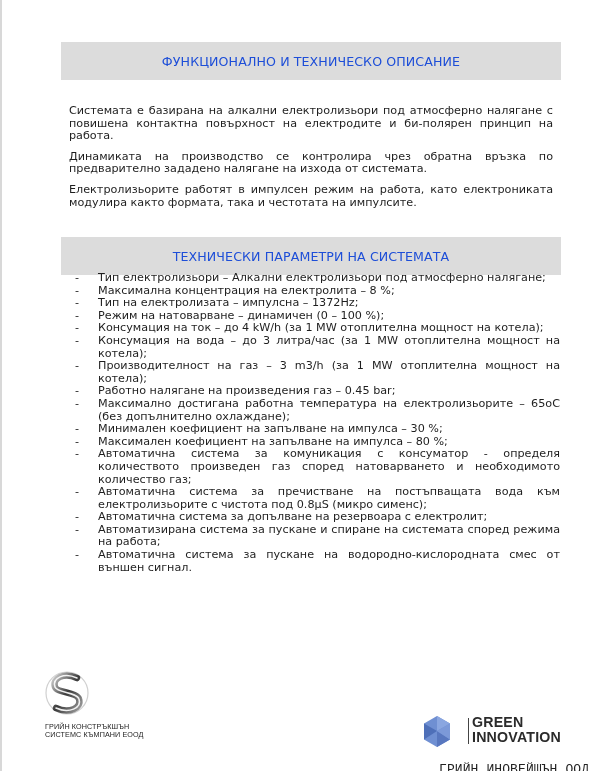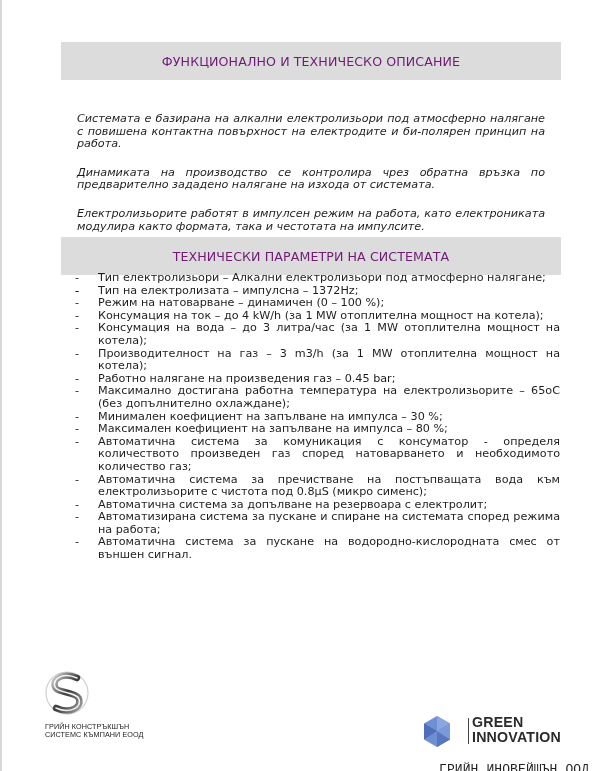--- a/index.html
+++ b/index.html
@@ -6,30 +6,30 @@
   body {
     width: 600px; height: 771px; background: #ffffff; position: relative; overflow: hidden;
     font-family: "DejaVu Sans", sans-serif; color: #1e1e1e;
   }
   .page-edge { position: absolute; left: 0; top: 0; width: 2px; height: 771px; background: #d8d8d8; }
   .section-header {
     position: absolute; left: 61px; width: 500px; height: 38px; background: #dcdcdc;
     display: flex; align-items: center; justify-content: center;
   }
   .section-header span {
-    color: #701a75; font-family: "DejaVu Sans", sans-serif; font-size: 12.6px; letter-spacing: 0.1px;
+    color: #1d4ed8; font-family: "DejaVu Sans", sans-serif; font-size: 12.6px; letter-spacing: 0.1px;
   }
   #hdr1 { top: 42px; }
   #hdr2 { top: 237px; }
   .intro {
     position: absolute; left: 61px; top: 97px; width: 500px;
     font-size: 11.2px; line-height: 12.6px; text-align: justify; color: #1e1e1e;
     font-family: "DejaVu Sans", sans-serif;
   }
-  .intro p { margin: 16px; font-style: italic; }
+  .intro p { margin: 8px; }
   .params {
     position: absolute; left: 75px; top: 272px; width: 485px; margin: 0; padding: 0; list-style: none;
     font-size: 11.2px; line-height: 12.6px; color: #1e1e1e; font-family: "DejaVu Sans", sans-serif;
   }
   .params li { position: relative; padding-left: 23px; text-align: justify; }
   .params li .dash { position: absolute; left: 0; top: 0; }
   .logo-left { position: absolute; left: 30px; top: 668px; width: 180px; height: 80px; }
   .logo-left .emblem { position: absolute; left: 12px; top: 0; width: 50px; height: 50px; }
   .logo-left .company {
     position: absolute; left: 15px; top: 55px; font-size: 7.2px; line-height: 8.4px; color: #222;
@@ -61,21 +61,21 @@
   <p>Динамиката на производство се контролира чрез обратна връзка по предварително зададено налягане на изхода от системата.</p>
   <p>Електролизьорите работят в импулсен режим на работа, като електрониката модулира както формата, така и честотата на импулсите.</p>
 </div>
 
 <div class="section-header" id="hdr2">
   <span>ТЕХНИЧЕСКИ ПАРАМЕТРИ НА СИСТЕМАТА</span>
 </div>
 
 <ul class="params">
   <li><span class="dash">-</span><span>Тип електролизьори – Алкални електролизьори под атмосферно налягане;</span></li>
-  <li><span class="dash">-</span></li>
+  <li><span class="dash">-</span><span>Максимална концентрация на електролита – 8 %;</span></li>
   <li><span class="dash">-</span><span>Тип на електролизата – импулсна – 1372Hz;</span></li>
   <li><span class="dash">-</span><span>Режим на натоварване – динамичен (0 – 100 %);</span></li>
   <li><span class="dash">-</span><span>Консумация на ток – до 4 kW/h (за 1 MW отоплителна мощност на котела);</span></li>
   <li><span class="dash">-</span><span>Консумация на вода – до 3 литра/час (за 1 MW отоплителна мощност на котела);</span></li>
   <li><span class="dash">-</span><span>Производителност на газ – 3 m3/h (за 1 MW отоплителна мощност на котела);</span></li>
   <li><span class="dash">-</span><span>Работно налягане на произведения газ – 0.45 bar;</span></li>
   <li><span class="dash">-</span><span>Максимално достигана работна температура на електролизьорите – 65оС (без допълнително охлаждане);</span></li>
   <li><span class="dash">-</span><span>Минимален коефициент на запълване на импулса – 30 %;</span></li>
   <li><span class="dash">-</span><span>Максимален коефициент на запълване на импулса – 80 %;</span></li>
   <li><span class="dash">-</span><span>Автоматична система за комуникация с консуматор - определя количеството произведен газ според натоварването и необходимото количество газ;</span></li>

